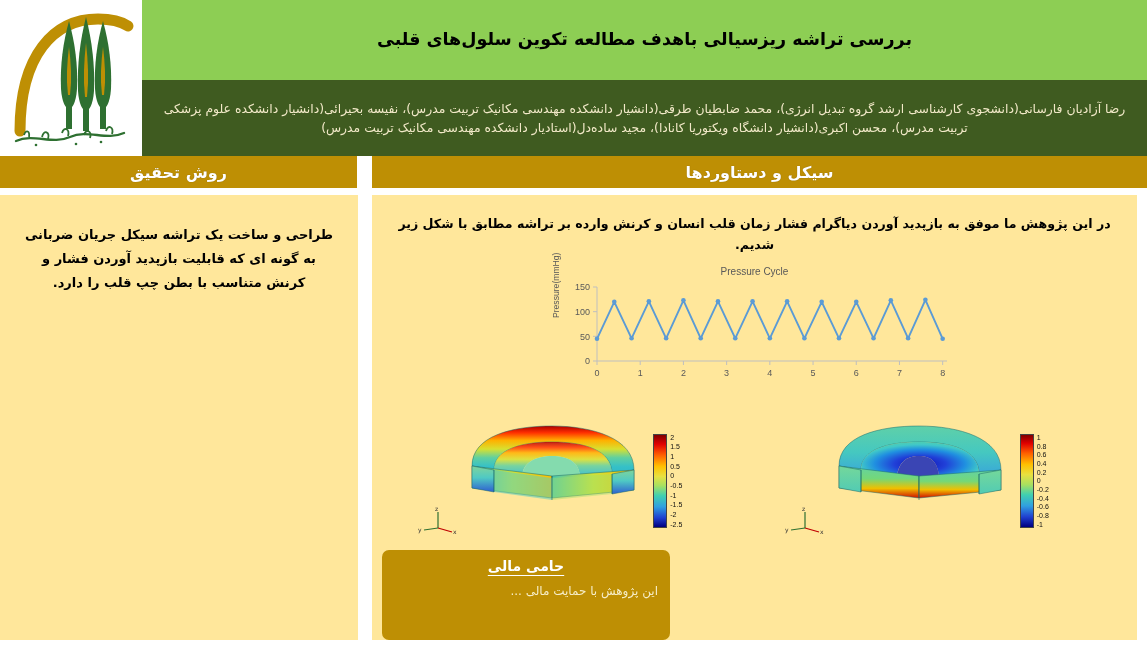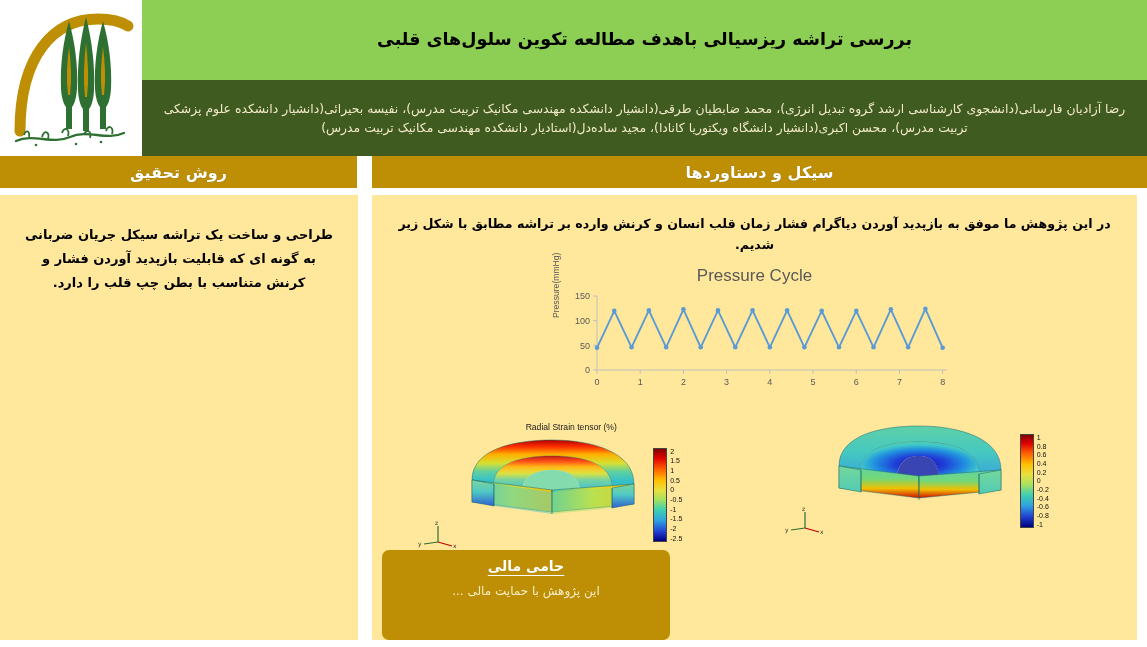--- a/index.html
+++ b/index.html
@@ -67,21 +67,21 @@
   }
   .method-text{
     margin:0;padding:28px 22px 0 22px;
     font-size:13px;color:#000;font-weight:bold;
     text-align:center;line-height:1.85;
   }
 
   
   .chart-wrap{position:relative;width:400px;height:150px;margin:10px auto 0 auto;direction:ltr;}
   .chart-title{
-    text-align:center;font-size:17px;color:#595959;
+    text-align:center;font-size:10px;color:#595959;
     font-family:"Liberation Sans",sans-serif;margin:0 0 2px 0;
   }
   .chart-svg{display:block;}
   .ylabel{
     position:absolute;left:-4px;top:52px;
     transform:rotate(-90deg);transform-origin:left top;
     font-size:8.6px;color:#595959;font-family:"Liberation Sans",sans-serif;
     white-space:nowrap;
   }
   .xlabel{
@@ -110,21 +110,21 @@
   
   .sponsor{
     position:absolute;left:10px;bottom:0;width:288px;height:90px;
     background:#BE8F04;box-sizing:border-box;padding:8px 12px 0 12px;border-radius:7px;
   }
   .sponsor-title{
     margin:0;text-align:center;color:#ffffff;font-weight:bold;font-size:14px;
     text-decoration:underline;text-underline-offset:4px;
   }
   .sponsor-body{
-    margin:10px 0 0 0;text-align:center;color:#F6EDC8;font-size:12px;
+    margin:10px 0 0 0;text-align:right;color:#F6EDC8;font-size:12px;
   }
 </style>
 </head>
 <body>
 
 <div class="poster">
 
   <div class="header-row">
     <div class="header-left">
 
@@ -245,21 +245,20 @@
             <circle cx="335.8271604938272" cy="21.32" r="2.3" fill="#5B9BD5"></circle>
             <circle cx="353.11111111111114" cy="59.30666666666667" r="2.3" fill="#5B9BD5"></circle>
             <circle cx="370.39506172839504" cy="20.826666666666668" r="2.3" fill="#5B9BD5"></circle>
             <circle cx="387.67901234567904" cy="59.8" r="2.3" fill="#5B9BD5"></circle>
           </svg>
       </div>
 
       <div class="fea-row">
 
         <div class="fea-block">
-          <div class="fea-caption">Radial Strain tensor (%)</div>
           <div class="fea-body">
             <div class="fea-img">
               <svg width="185" height="92" viewBox="0 0 185 92">
                 <defs>
                   <linearGradient id="gRadTop" x1="0" y1="0" x2="0" y2="1">
                     <stop offset="0%" stop-color="#B00000"></stop>
                     <stop offset="14%" stop-color="#FF3000"></stop>
                     <stop offset="30%" stop-color="#FFB000"></stop>
                     <stop offset="48%" stop-color="#D8E030"></stop>
                     <stop offset="66%" stop-color="#60D0A0"></stop>

